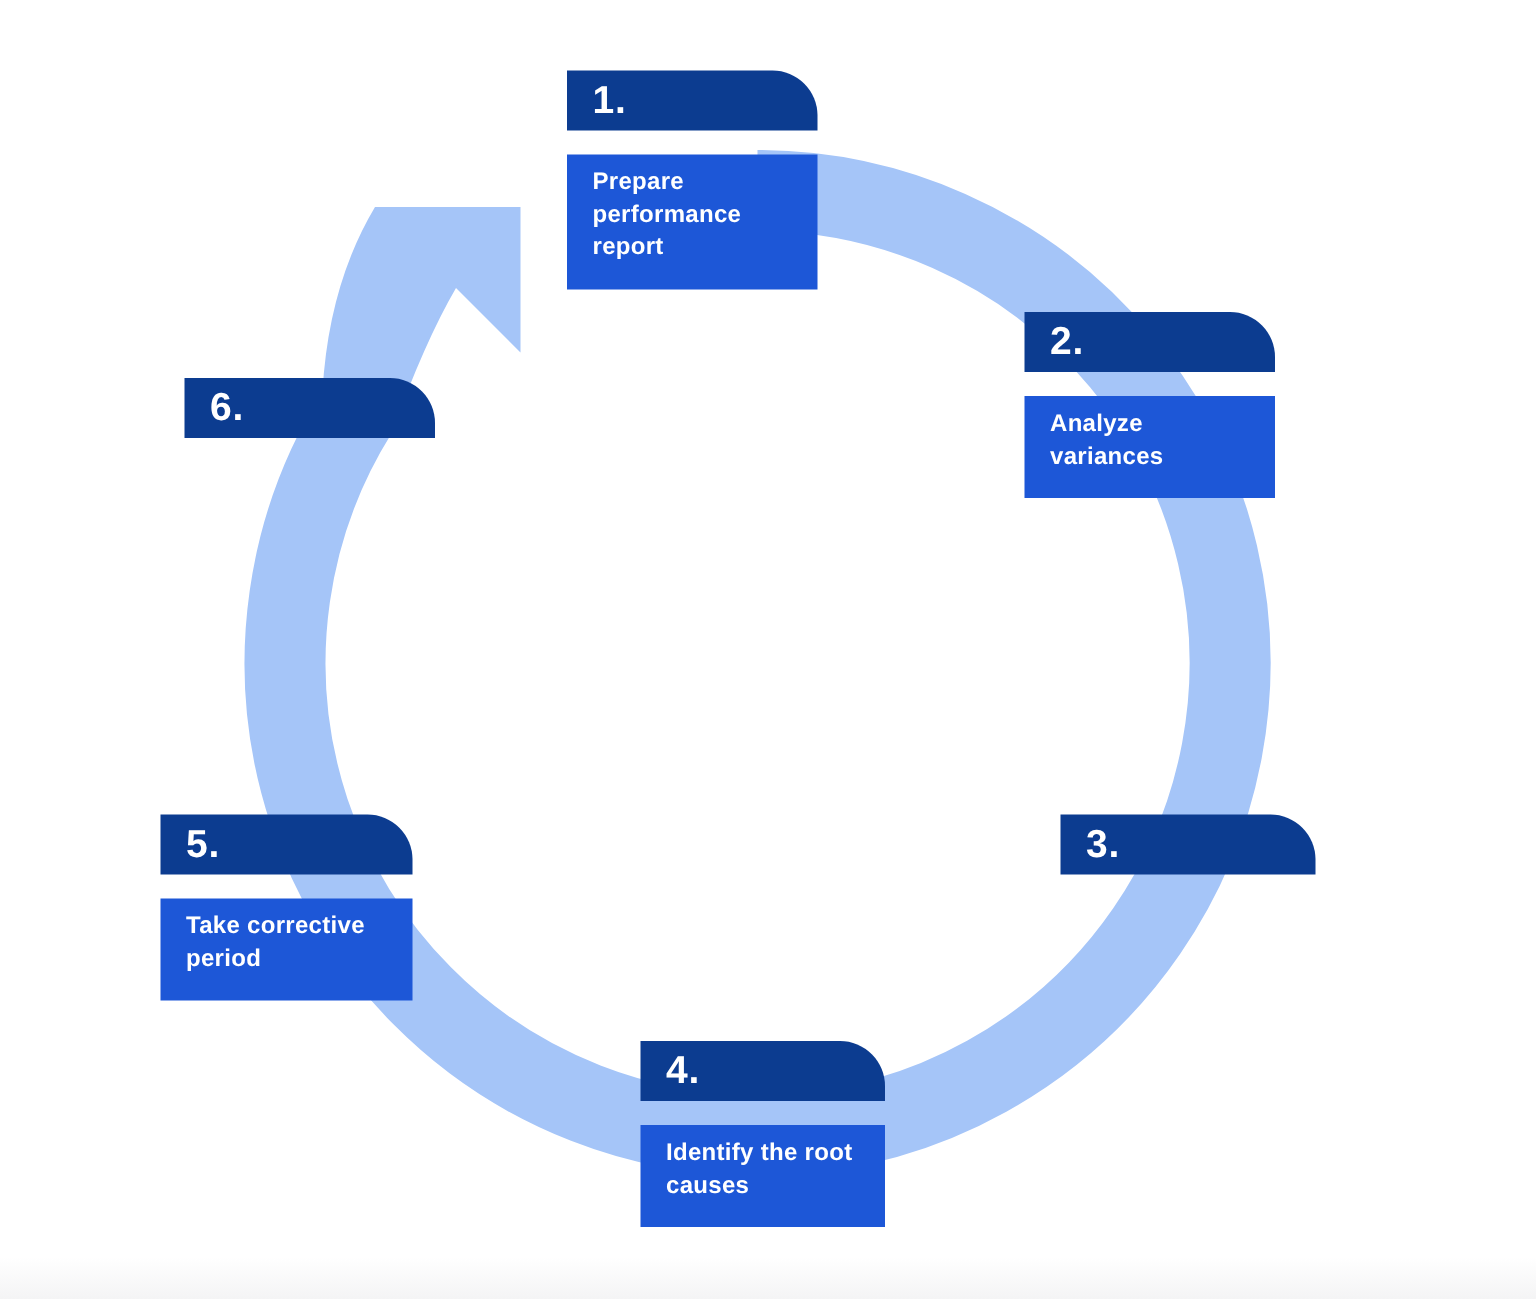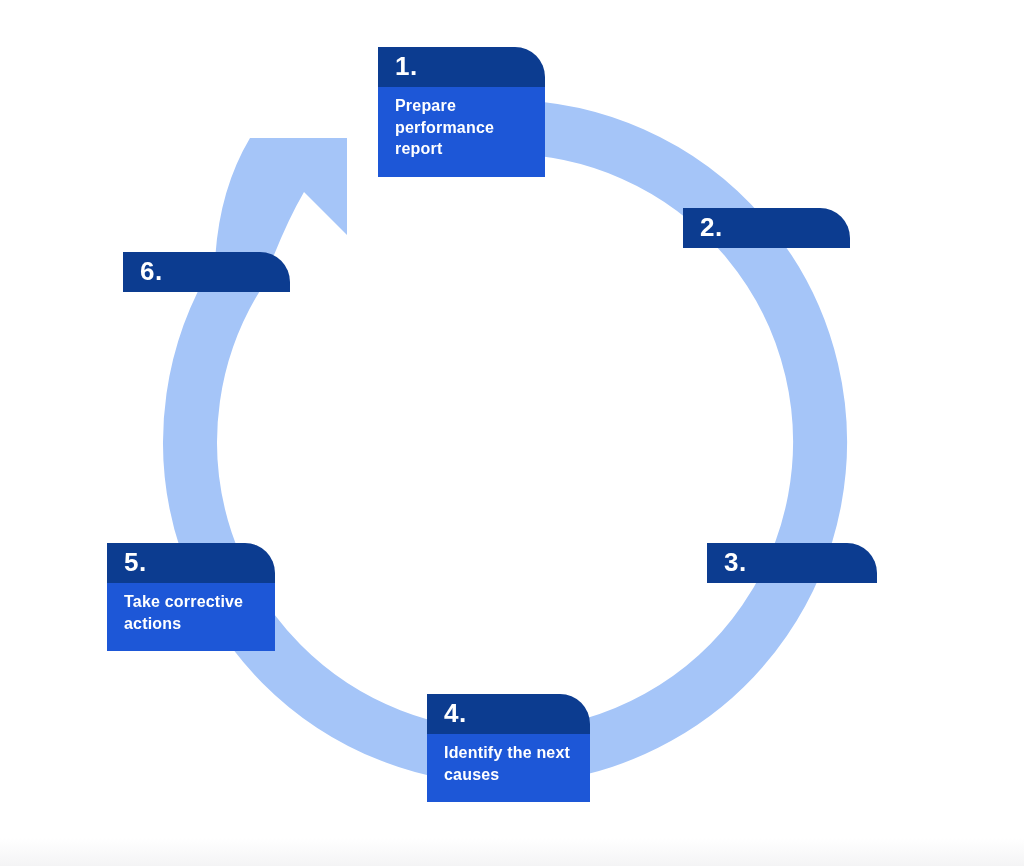--- a/index.html
+++ b/index.html
@@ -50,20 +50,21 @@
     transform: translateY(-1px);
   }
   .bd {
     background: var(--body-bg, #1d57d7);
     padding: 8px 15px 17px 17px;
     font-size: 16px;
     font-weight: 700;
     line-height: 21.5px;
     letter-spacing: 0.2px;
     white-space: pre-line;
+    margin-top: 16px;
   }
   .bottom-fade {
     position: absolute;
     left: 0; right: 0; bottom: 0;
     height: 28px;
     z-index: 3;
     background: linear-gradient(to bottom, rgba(243,244,245,0), #f4f4f5);
     pointer-events: none;
   }
 </style>
@@ -85,42 +86,44 @@
     </div>
     <div class="bd">Prepare
 performance
 report</div>
   </div>
 
   <div class="card" style="left:683px; top:208px; width:167px">
     <div class="hd">
       <span class="num">2.</span>
     </div>
+    <div class="bd">Analyze
+variances</div>
   </div>
 
   <div class="card" style="left:707px; top:543px; width:170px">
     <div class="hd">
       <span class="num">3.</span>
     </div>
   </div>
 
   <div class="card" style="left:427px; top:694px; width:163px">
     <div class="hd">
       <span class="num">4.</span>
     </div>
-    <div class="bd">Identify the next
+    <div class="bd">Identify the root
 causes</div>
   </div>
 
   <div class="card" style="left:107px; top:543px; width:168px">
     <div class="hd">
       <span class="num">5.</span>
     </div>
     <div class="bd">Take corrective
-actions</div>
+period</div>
   </div>
 
   <div class="card" style="left:123px; top:252px; width:167px">
     <div class="hd">
       <span class="num">6.</span>
     </div>
   </div>
 
   <div class="bottom-fade"></div>
 </div>

